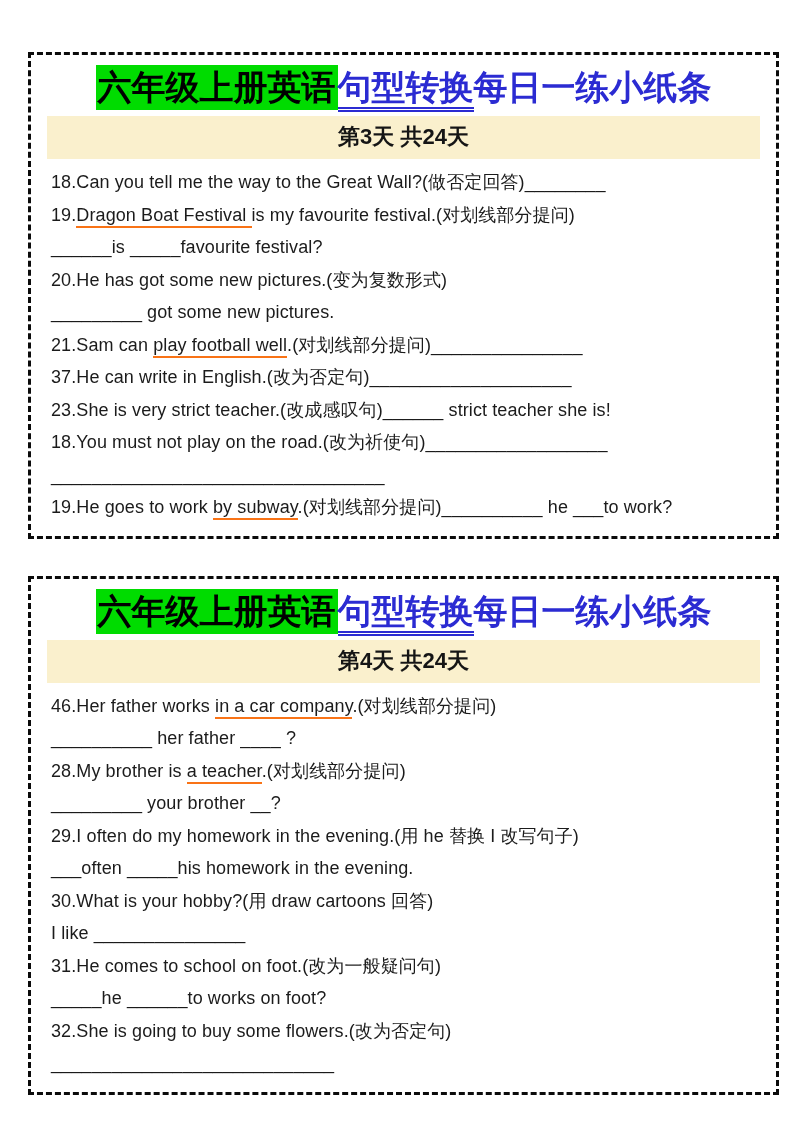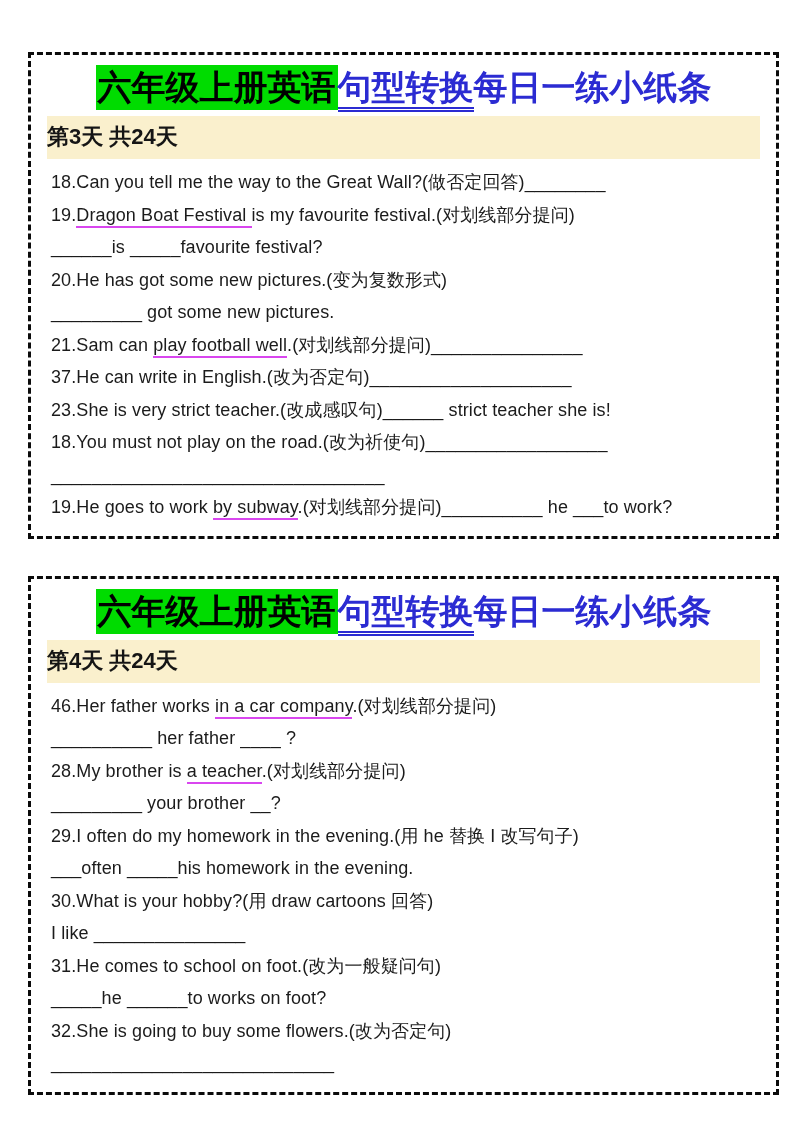--- a/index.html
+++ b/index.html
@@ -44,38 +44,39 @@
   }
   .title .blue {
     color: #2b2bd2;
   }
   .title .du {
     border-bottom: 5px double #2b2bd2;
     padding-bottom: 1px;
   }
   .banner {
     background: #faf0cd;
+    text-align: center;
     font-size: 22px;
     font-weight: bold;
     color: #151515;
     padding: 6px 0 7px 0;
     margin-top: 5px;
     margin-bottom: 5px;
   }
   .lines {
     font-size: 18px;
     line-height: 32.5px;
     padding: 2px 2px 0 4px;
     letter-spacing: 0.1px;
   }
   .line {
     white-space: pre-wrap;
   }
   .u {
-    border-bottom: 2px solid #d946ef;
+    border-bottom: 2px solid #f97316;
     padding-bottom: 1px;
   }
 </style>
 </head>
 <body>
 
 <div class="page">
 
   <div class="card first">
     <div class="title">

